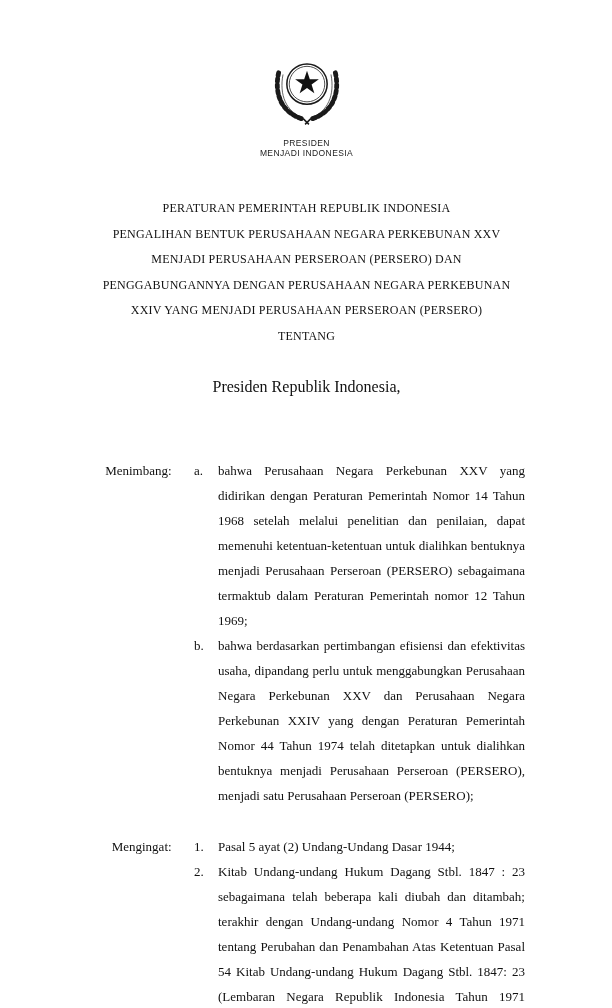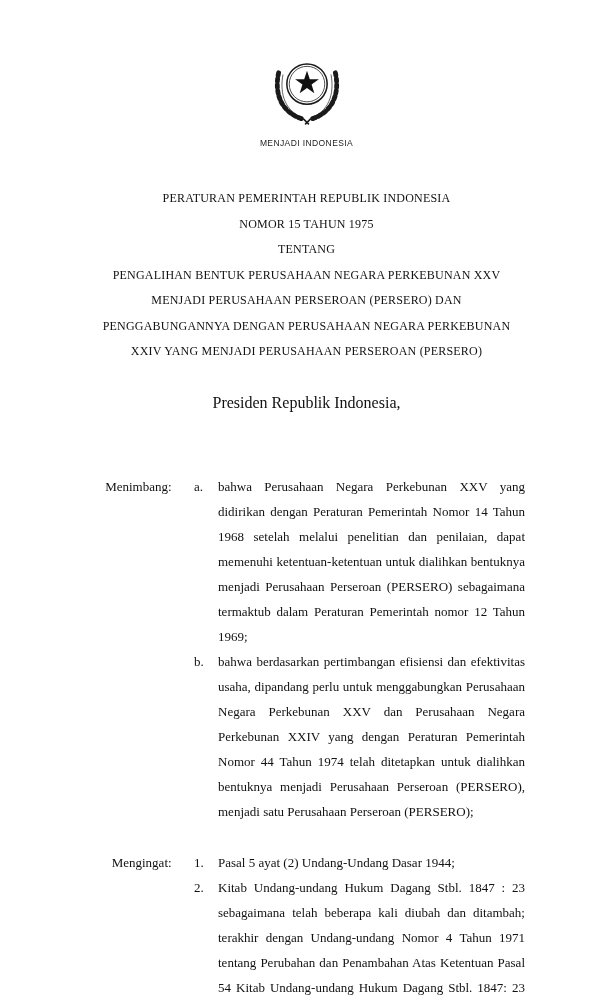--- a/index.html
+++ b/index.html
@@ -94,29 +94,29 @@
       <path d="M 54,83 C 72,77 79,59 75,38" fill="none" stroke="#1a1a1a" stroke-width="1" opacity="0.7"></path>
 
       <path d="M 46,84 L 52,90 M 54,84 L 48,90" stroke="#1a1a1a" stroke-width="1.6" fill="none"></path>
 
       <circle cx="50" cy="48" r="21" fill="none" stroke="#1a1a1a" stroke-width="1.6"></circle>
       <circle cx="50" cy="48" r="18.5" fill="none" stroke="#1a1a1a" stroke-width="0.8"></circle>
 
       <polygon points="50,34 52.94,42.95 62.36,42.98 54.76,48.55 57.64,57.52 50,52 42.36,57.52 45.24,48.55 37.64,42.98 47.06,42.95" fill="#111111"></polygon>
     </svg>
     <div class="org-lines">
+      <div>PRESIDEN</div>
       <div>MENJADI INDONESIA</div>
     </div>
   </div>
 
   <div class="title-block">
     <p class="title-line">PERATURAN PEMERINTAH REPUBLIK INDONESIA</p>
-    <p class="title-line">NOMOR  15 TAHUN 1975</p>
+    <p class="title-line">PENGALIHAN BENTUK PERUSAHAAN NEGARA PERKEBUNAN XXV MENJADI PERUSAHAAN PERSEROAN (PERSERO) DAN PENGGABUNGANNYA DENGAN PERUSAHAAN NEGARA PERKEBUNAN XXIV YANG MENJADI PERUSAHAAN PERSEROAN (PERSERO)</p>
     <p class="title-line">TENTANG</p>
-    <p class="title-line">PENGALIHAN BENTUK PERUSAHAAN NEGARA PERKEBUNAN XXV MENJADI PERUSAHAAN PERSEROAN (PERSERO) DAN PENGGABUNGANNYA DENGAN PERUSAHAAN NEGARA PERKEBUNAN XXIV YANG MENJADI PERUSAHAAN PERSEROAN (PERSERO)</p>
   </div>
 
   <div class="salutation">Presiden Republik Indonesia,</div>
 
   <div class="body-block">
 
     <div class="section">
       <div class="section-label">Menimbang</div>
       <div class="section-colon">:</div>
       <div class="items">

